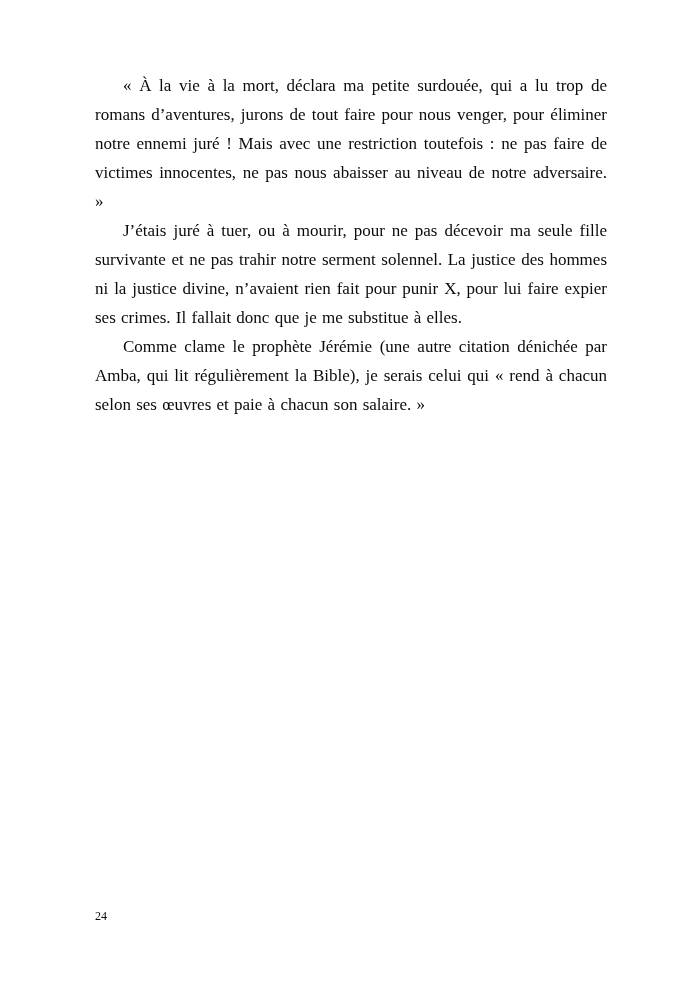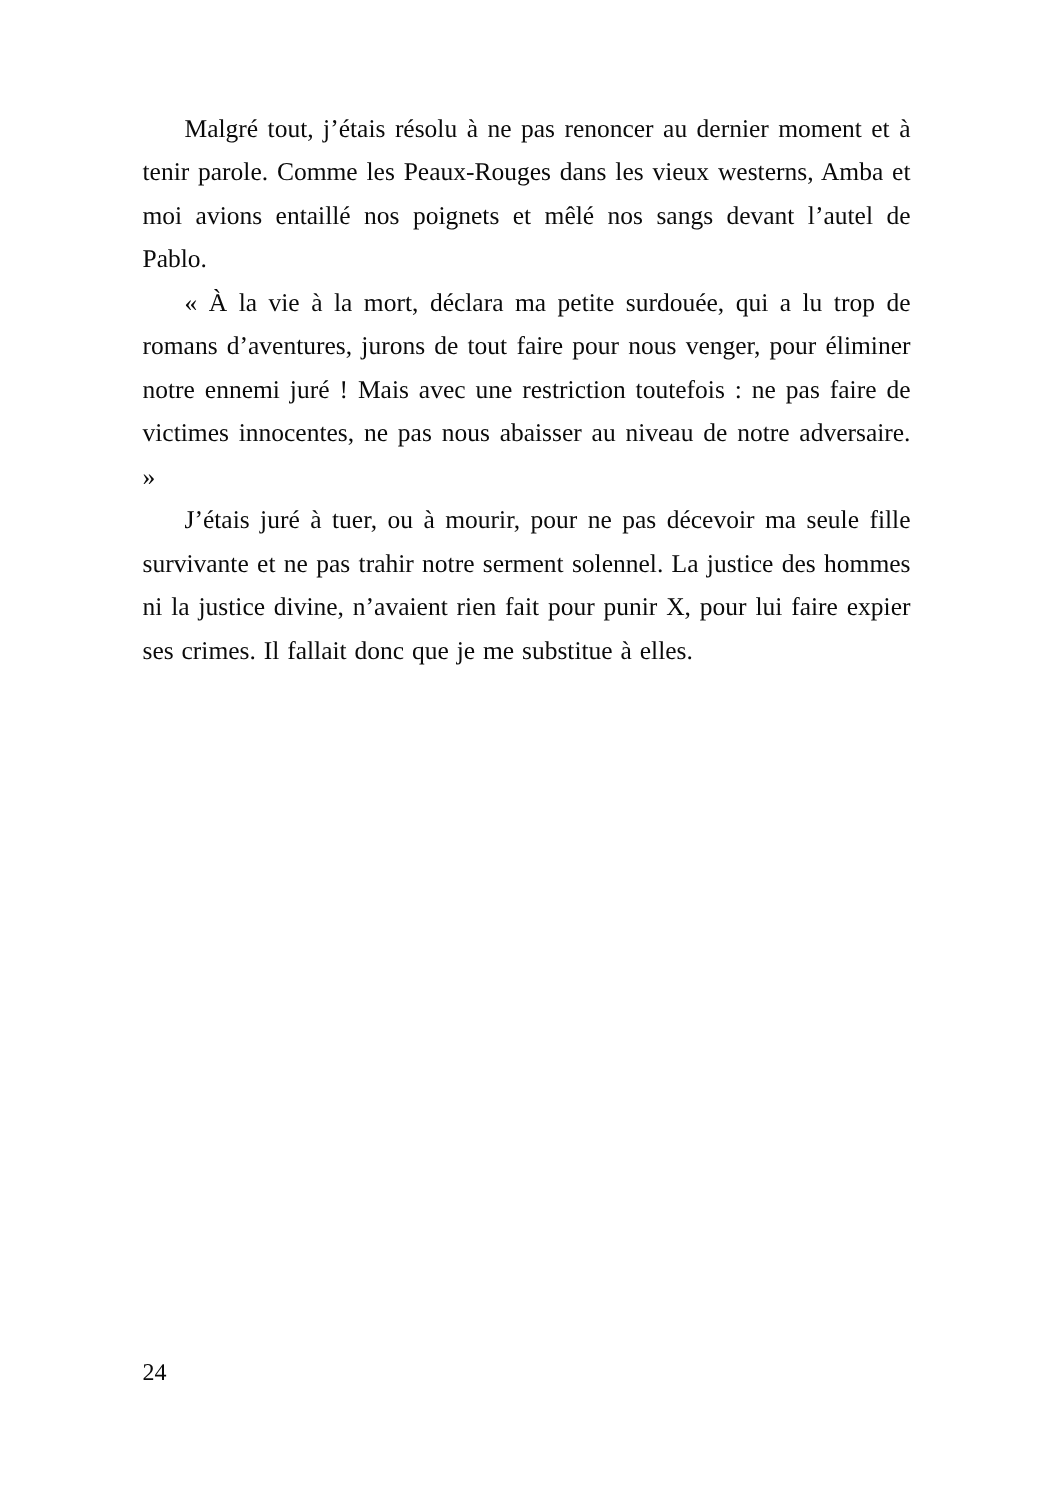--- a/index.html
+++ b/index.html
@@ -26,27 +26,27 @@
     font-size: 17px;
     line-height: 29px;
     text-align: justify;
     text-indent: 28px;
     word-spacing: 1px;
   }
   .page-number {
     position: absolute;
     left: 95px;
     top: 906px;
-    font-size: 16px;
+    font-size: 12px;
     line-height: 20px;
     text-align: right;
   }
 </style>
 </head>
 <body>
 
 <div class="book-page">
-  <p>Malgré tout, j’étais résolu à ne pas renoncer au dernier moment et à tenir parole. Comme les Peaux-Rouges dans les vieux westerns, Amba et moi avions entaillé nos poignets et mêlé nos sangs devant l’autel de Pablo.</p>
   <p>« À la vie à la mort, déclara ma petite surdouée, qui a lu trop de romans d’aventures, jurons de tout faire pour nous venger, pour éliminer notre ennemi juré ! Mais avec une restriction toutefois : ne pas faire de victimes innocentes, ne pas nous abaisser au niveau de notre adversaire. »</p>
   <p>J’étais juré à tuer, ou à mourir, pour ne pas décevoir ma seule fille survivante et ne pas trahir notre serment solennel. La justice des hommes ni la justice divine, n’avaient rien fait pour punir X, pour lui faire expier ses crimes. Il fallait donc que je me substitue à elles.</p>
+  <p>Comme clame le prophète Jérémie (une autre citation dénichée par Amba, qui lit régulièrement la Bible), je serais celui qui « rend à chacun selon ses œuvres et paie à chacun son salaire. »</p>
 </div>
 
 <div class="page-number">24</div>
 
 </body></html>

